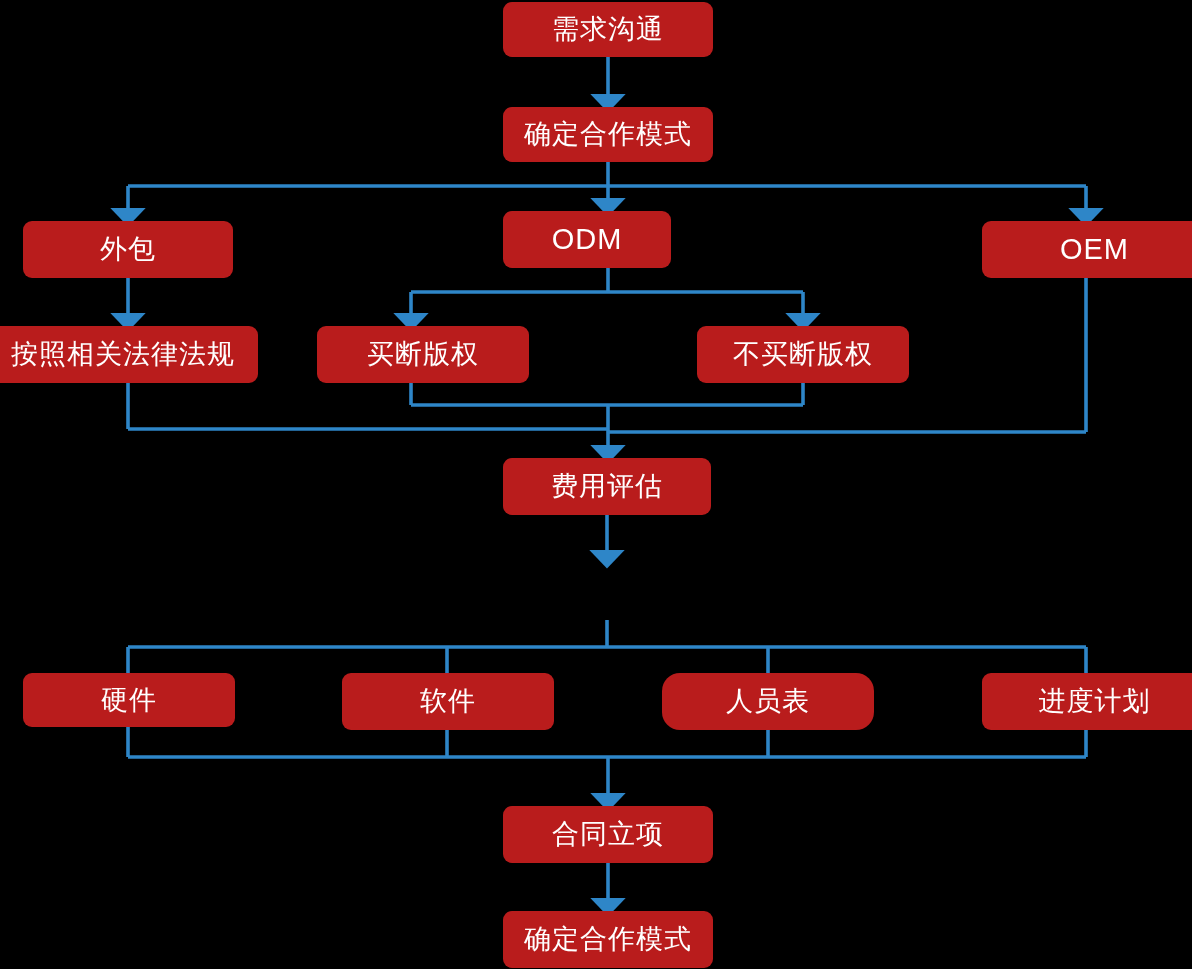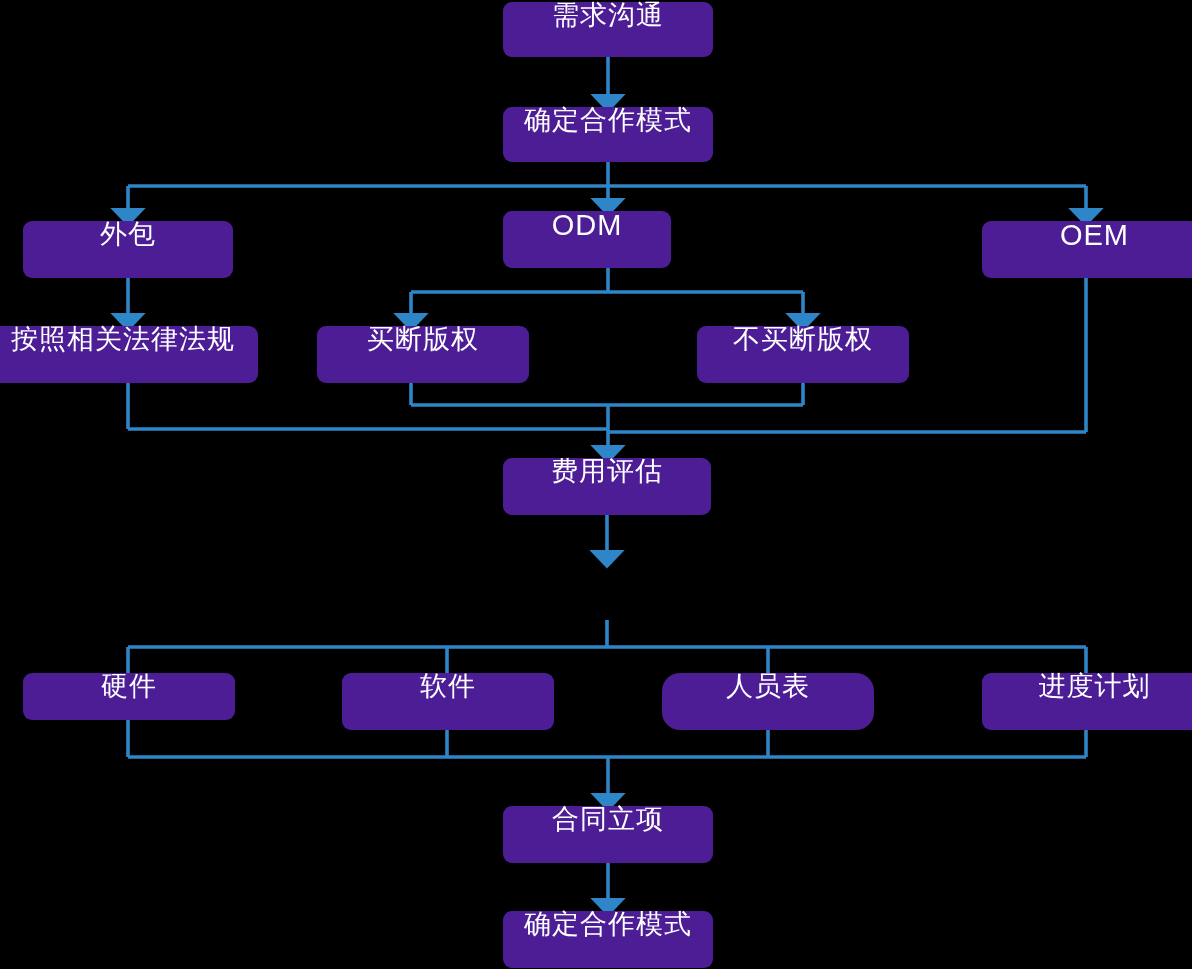--- a/index.html
+++ b/index.html
@@ -7,24 +7,25 @@
     position:relative;
     width:1192px;height:969px;
     background:#000;
     overflow:hidden;
     font-family:"Liberation Sans","DejaVu Sans",sans-serif;
   }
   #wires{position:absolute;left:0;top:0;width:1192px;height:969px;}
   .node{
     position:absolute;
     box-sizing:border-box;
-    background:#4c1d95;
+    background:#b91c1c;
     border-radius:9px;
     color:#fff;
     display:flex;
+    align-items:center;
     justify-content:center;
     font-size:27px;
     line-height:1;
     letter-spacing:1px;
     white-space:nowrap;
     user-select:none;
   }
   .node.lat{font-size:29px;}
 </style>
 </head>
@@ -111,21 +112,21 @@
 
   <div class="node" style="left:503px;top:458px;width:208px;height:57px;">
     <span>费用评估</span>
   </div>
 
   <div class="node" style="left:697px;top:326px;width:212px;height:57px;">
     <span>不买断版权</span>
   </div>
 
 
-  <div class="node" style="left:23px;top:673px;width:212px;height:47px;">
+  <div class="node" style="left:23px;top:673px;width:212px;height:54px;">
     <span>硬件</span>
   </div>
 
   <div class="node" style="left:342px;top:673px;width:212px;height:57px;">
     <span>软件</span>
   </div>
 
   <div class="node" style="left:662px;top:673px;width:212px;height:57px;border-radius:18px;">
     <span>人员表</span>
   </div>

